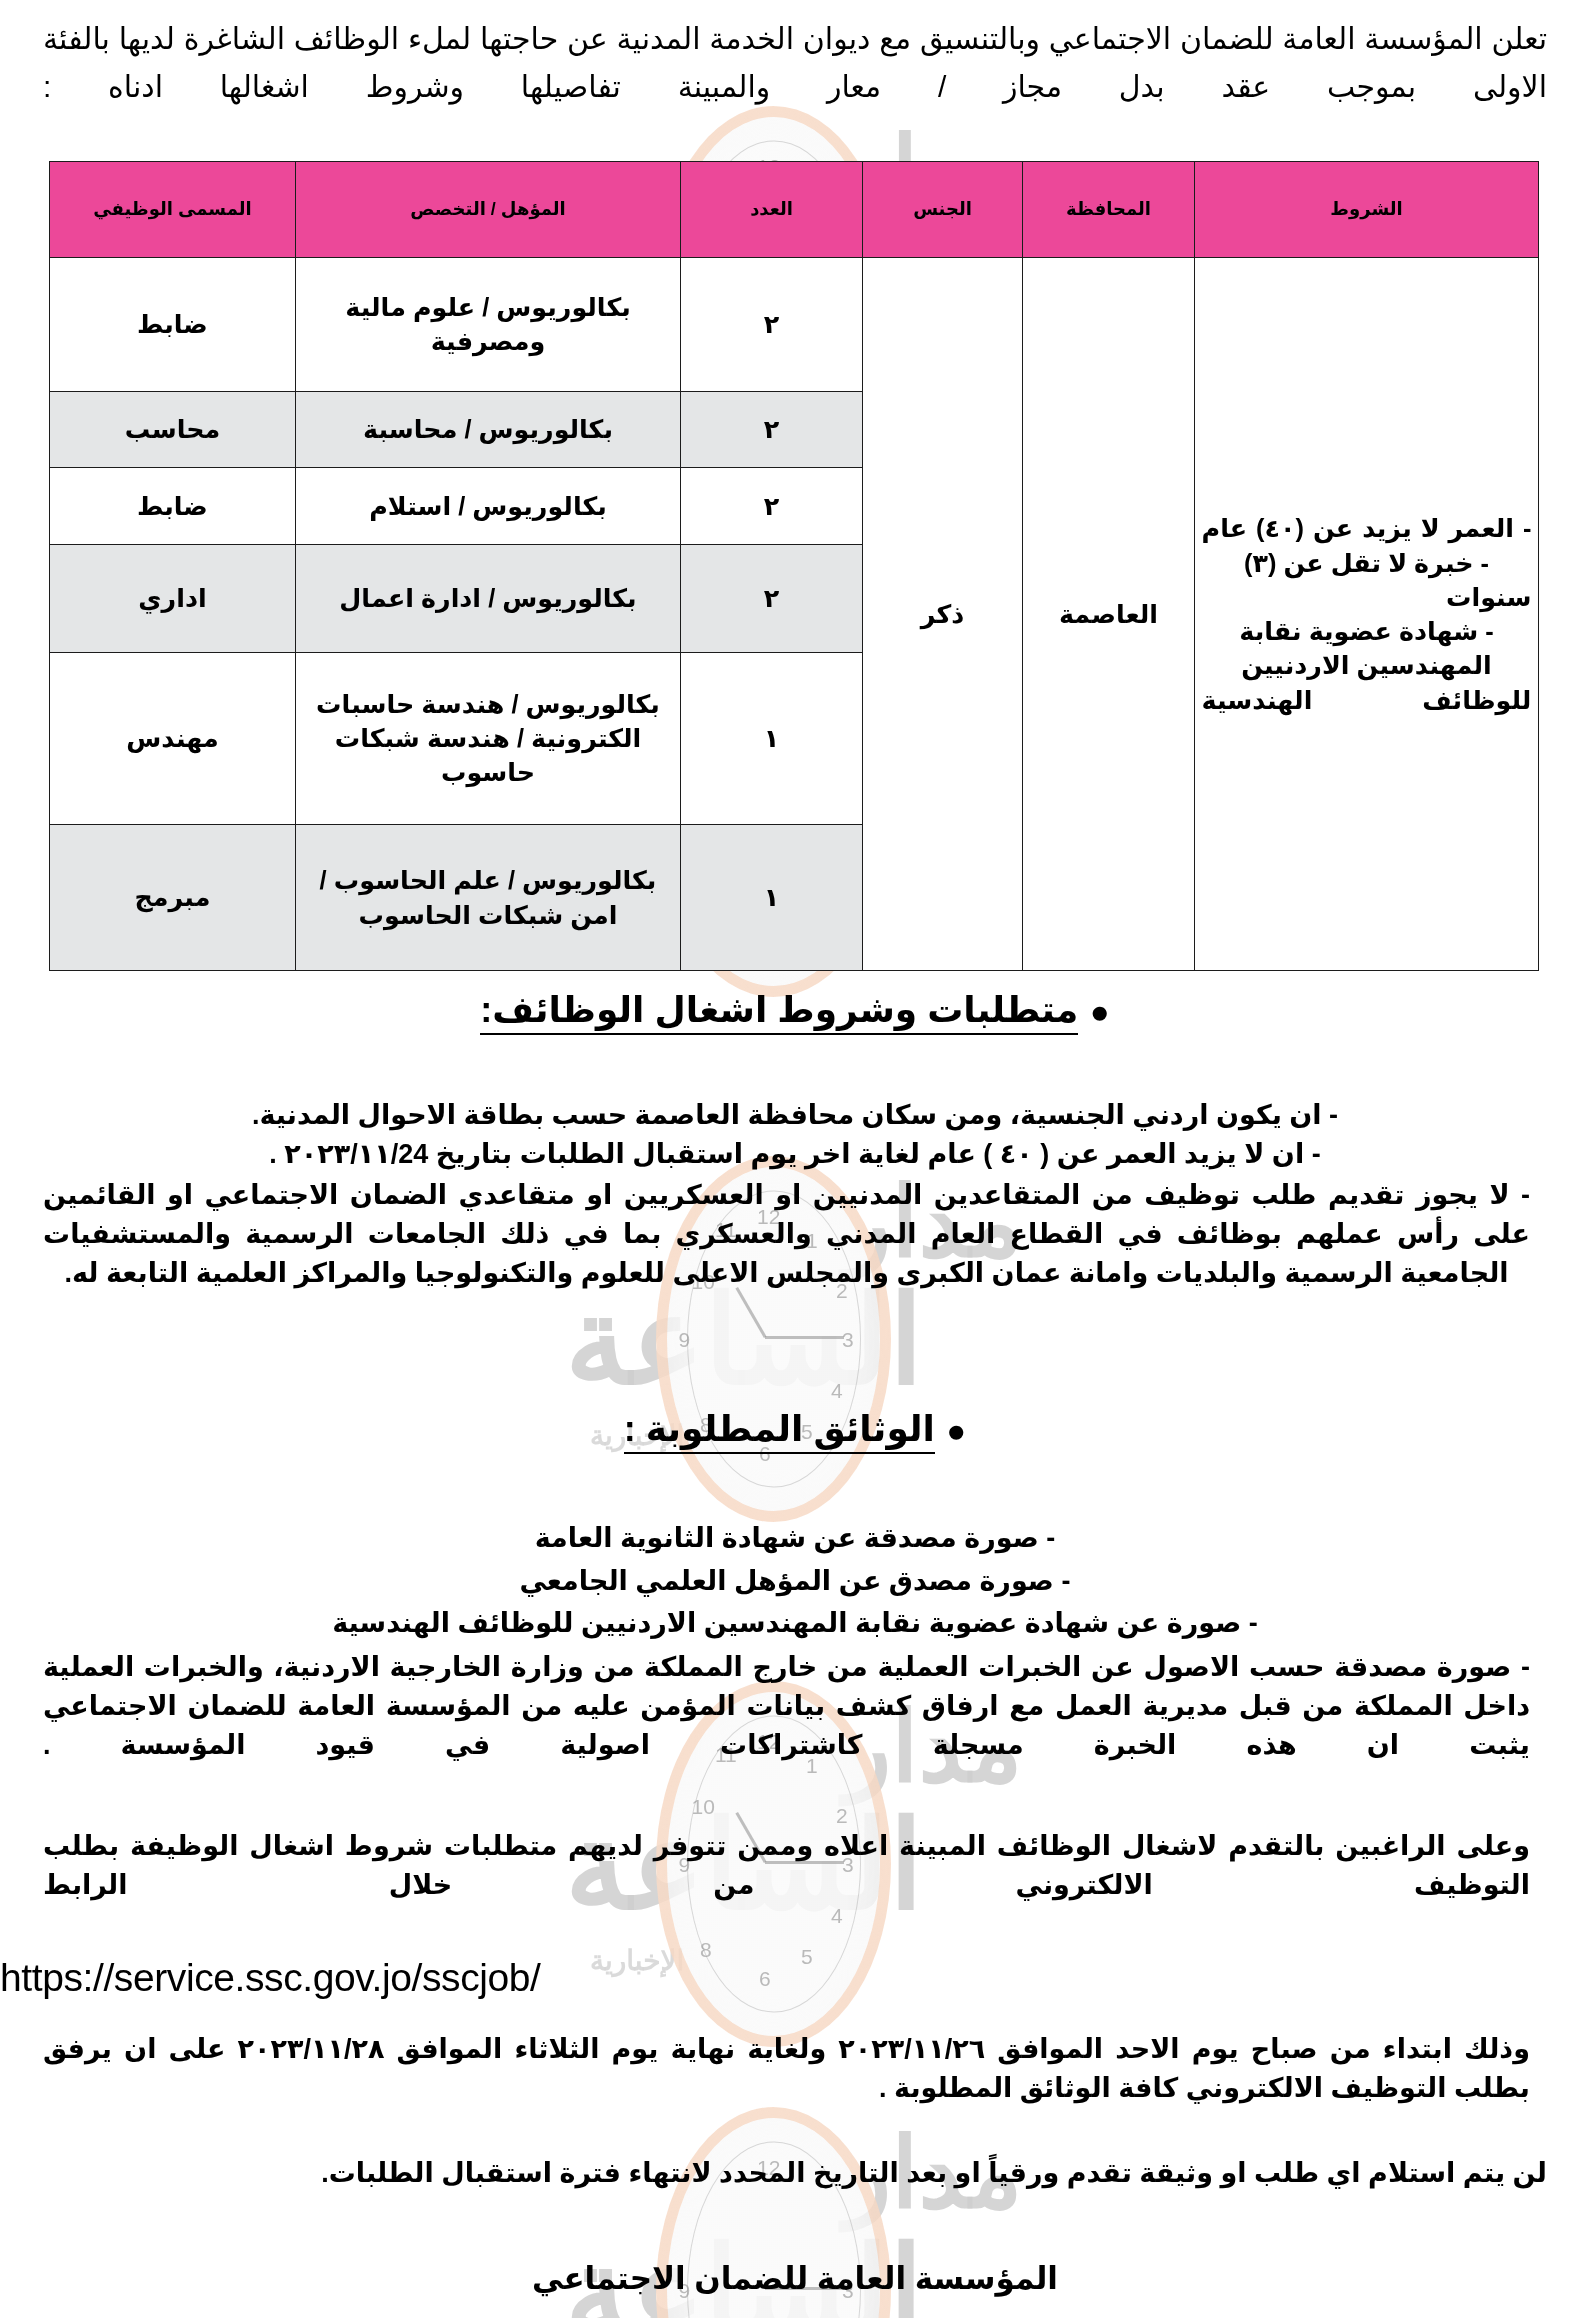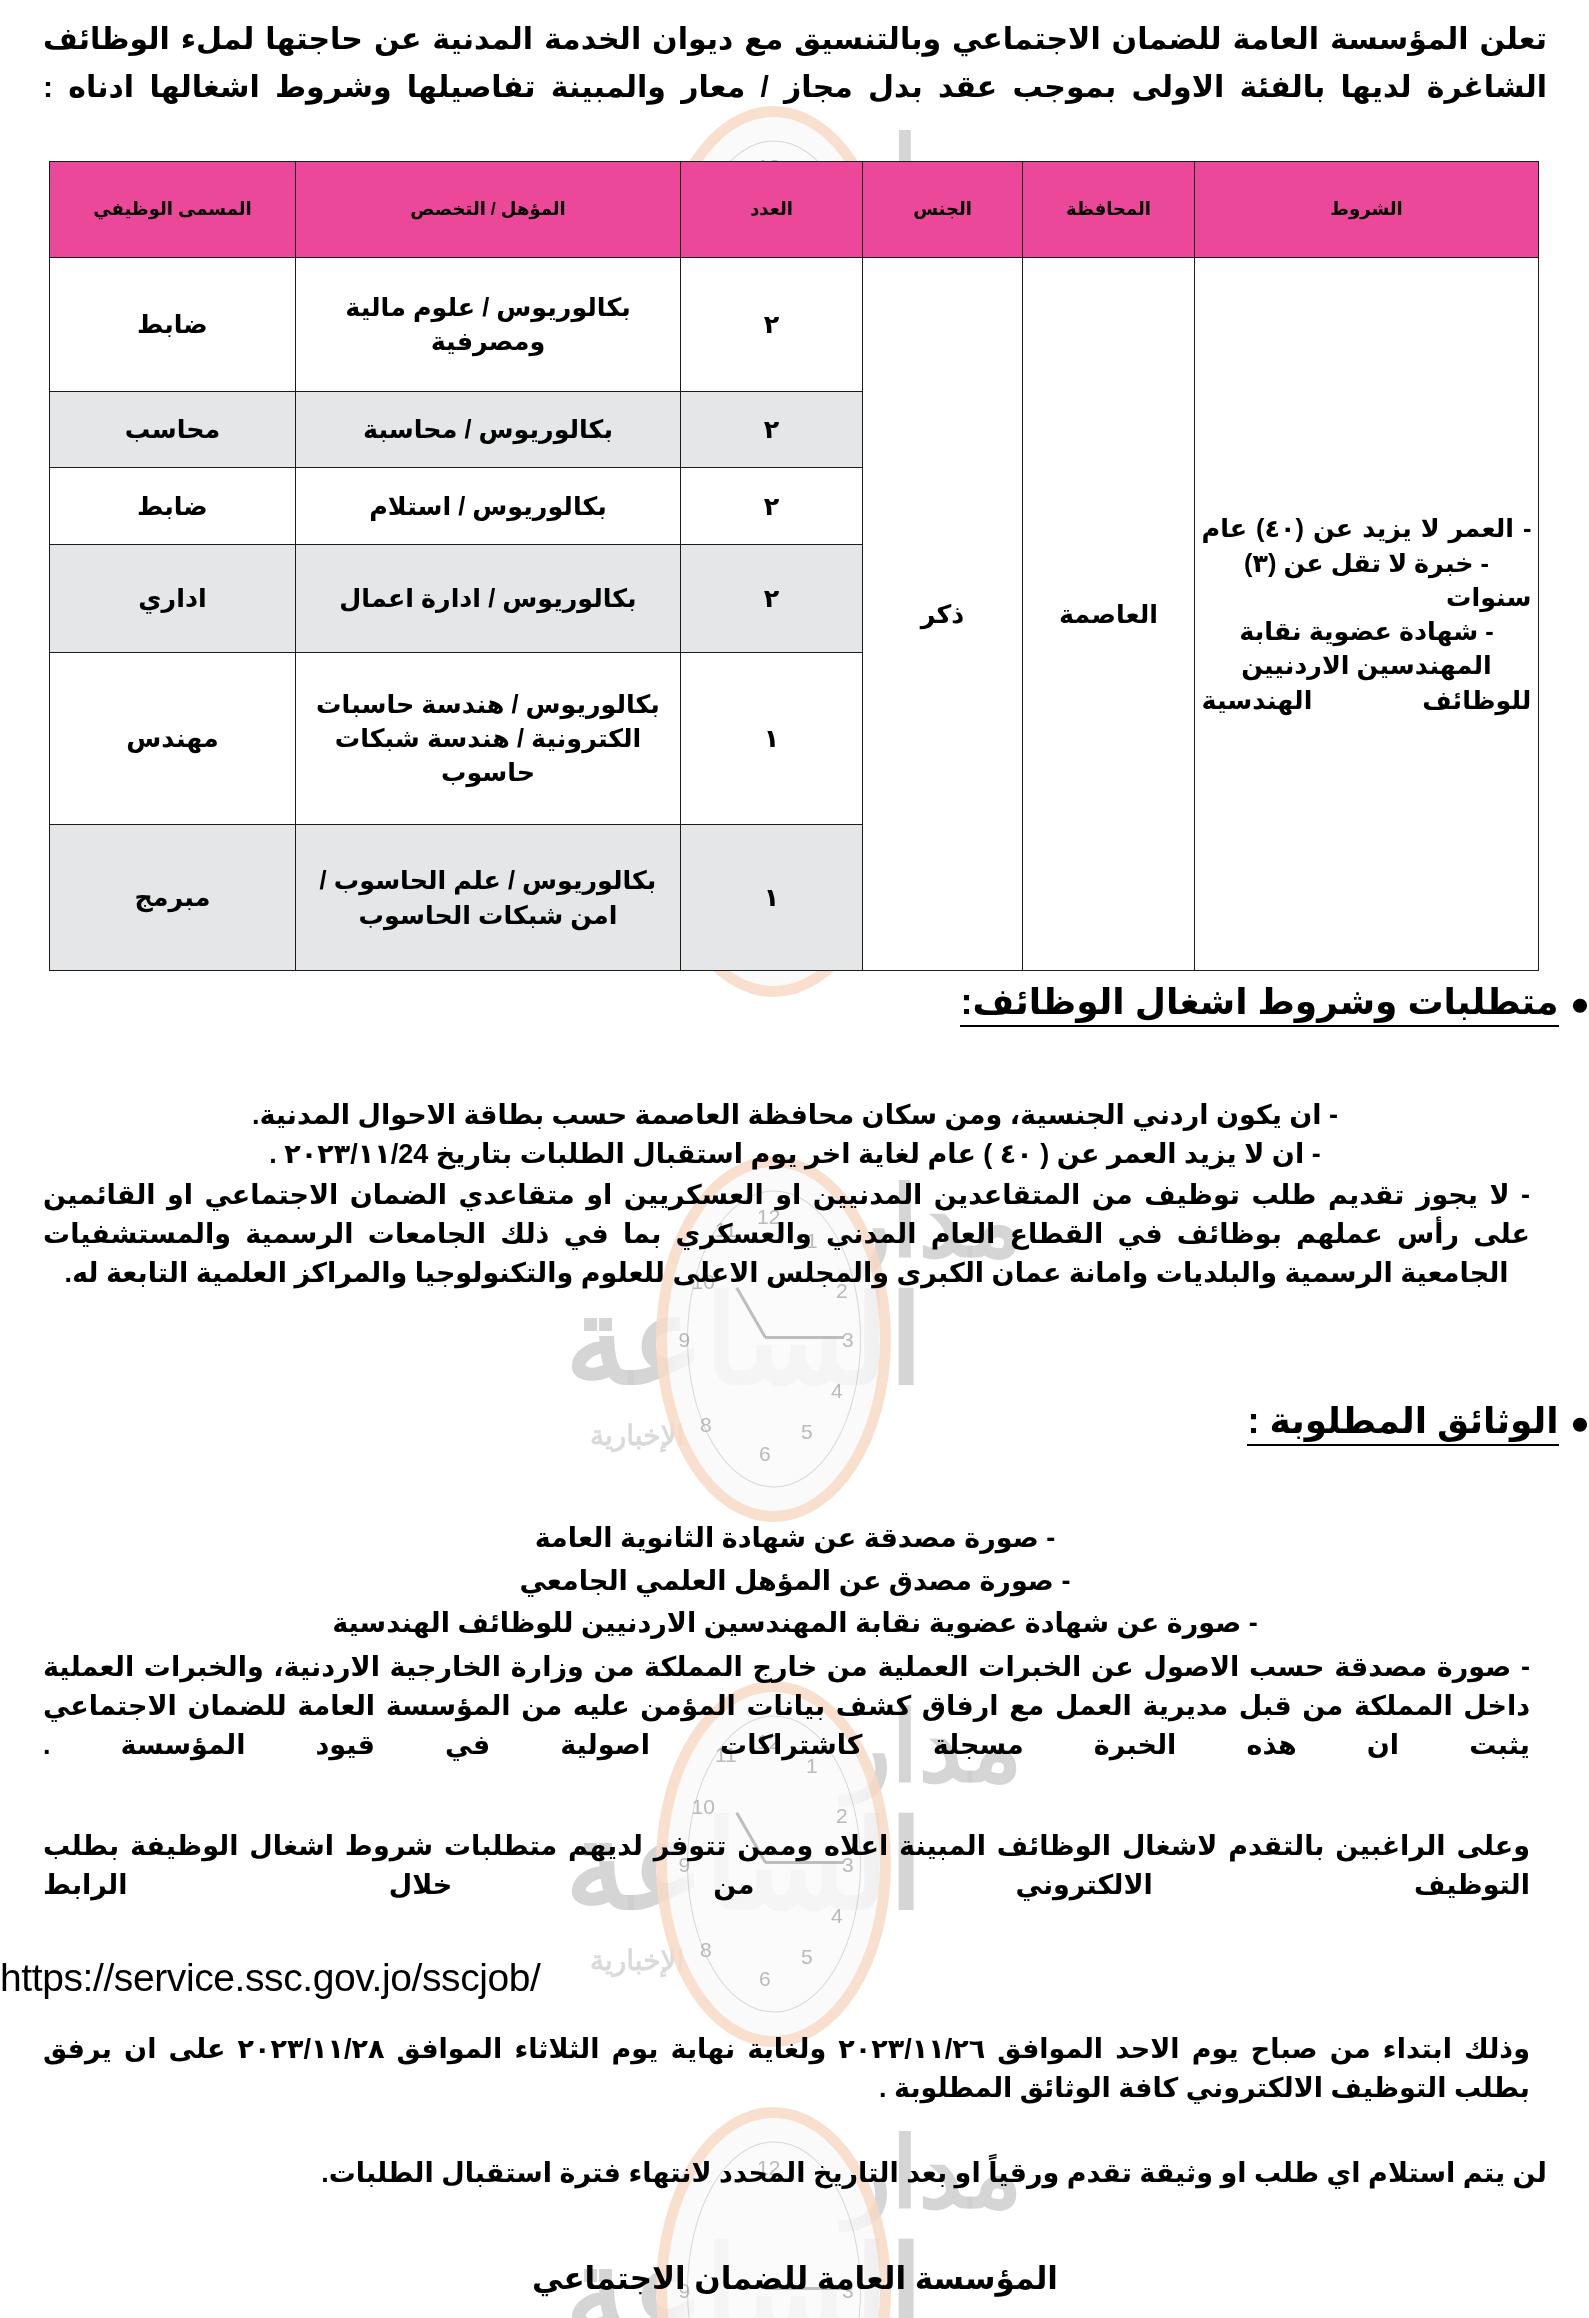--- a/index.html
+++ b/index.html
@@ -92,21 +92,21 @@
   }
 
   .intro {
     position: absolute;
     top: 14.8px;
     right: 43px;
     left: 43px;
     text-align: justify;
     text-align-last: justify;
     font-size: 30px;
-    font-weight: bold;
+    font-weight: normal;
     line-height: 1.62;
     letter-spacing: -0.2px;
   }
 
   
   table.jobs {
     position: absolute;
     top: 161px;
     right: 51px;
     width: 1489px;
@@ -148,24 +148,25 @@
     padding: 11.5px 9.8px;
     vertical-align: middle;
   }
   td.conditions p { margin: 0; }
 
   
   .section-heading {
     position: absolute;
     right: 0;
     left: 0;
-    text-align: right;
+    text-align: center;
     font-size: 36px;
     font-weight: bold;
     direction: rtl;
+    margin-top: 8px;
   }
   .section-heading .bullet {
     display: inline-block;
     vertical-align: middle;
     font-size: 33px;
     margin-left: 11.5px;
   }
   .section-heading .htext {
     display: inline-block;
     border-bottom: 2.5px solid #000;

